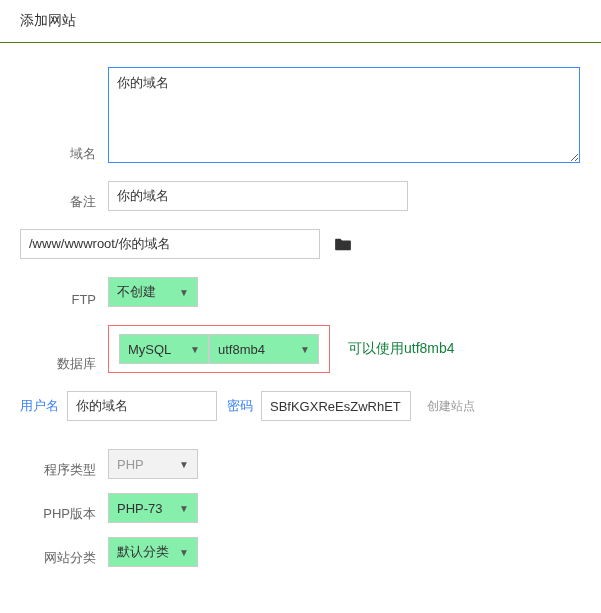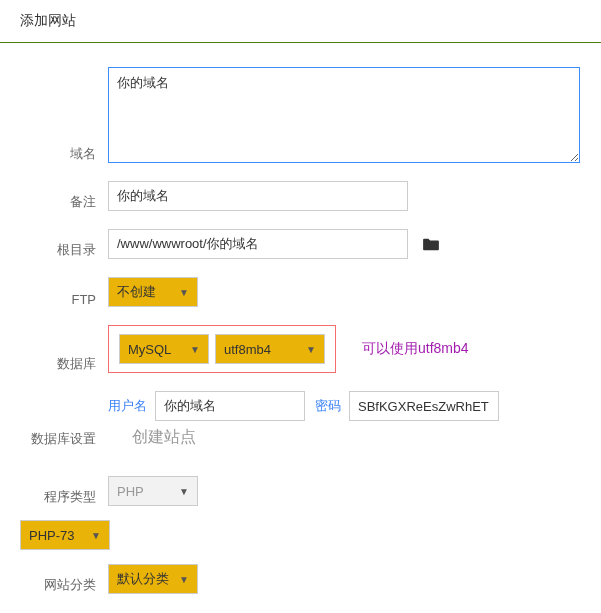--- a/index.html
+++ b/index.html
@@ -57,21 +57,21 @@
       padding: 5px 8px;
       font-size: 13px;
       color: #333;
       outline: none;
       height: 30px;
     }
     .w300 { width: 300px; }
     .w150 { width: 150px; }
     .select {
       border: 1px solid #ccc;
-      background: #eab308;
+      background: #86efac;
       height: 30px;
       padding: 0 8px;
       font-size: 13px;
       color: #333;
       display: inline-flex;
       align-items: center;
       justify-content: space-between;
       cursor: pointer;
       position: relative;
     }
@@ -92,43 +92,43 @@
       width: 18px;
       height: 14px;
       margin-left: 8px;
       cursor: pointer;
     }
     .folder-icon svg { display: block; }
     .db-highlight {
       border: 1px solid #f56c6c;
       padding: 8px 10px;
       display: inline-flex;
-      gap: 6px;
+      gap: 0;
       align-items: center;
     }
     .annotation {
-      color: #a21caf;
+      color: #15803d;
       font-size: 14px;
-      margin-left: 20px;
+      margin-left: 12px;
       white-space: nowrap;
     }
     .inline-label {
       color: #3b82f6;
       margin-right: 2px;
     }
     .hint {
       color: #999;
       font-size: 12px;
       margin-top: 6px;
       width: 100%;
     }
     .link-text {
       color: #999;
-      font-size: 16px;
-      margin-left: 24px;
+      font-size: 12px;
+      margin-left: 10px;
       cursor: pointer;
       white-space: nowrap;
     }
   </style>
 </head>
 <body>
 
 <div class="dialog-header">
   <span>添加网站</span>
 </div>
@@ -143,21 +143,20 @@
   </div>
 
   <div class="form-row">
     <div class="form-label">备注</div>
     <div class="form-content">
       <input class="text-input w300" type="text" value="你的域名" style="">
     </div>
   </div>
 
   <div class="form-row">
-    <div class="form-label">根目录</div>
     <div class="form-content">
       <input class="text-input w300" type="text" value="/www/wwwroot/你的域名" style="">
       <span class="folder-icon">
         <svg viewBox="0 0 20 16" width="18" height="14">
             <path fill="#333" d="M2 2h5l2 2h9a1 1 0 0 1 1 1v9a1 1 0 0 1-1 1H2a1 1 0 0 1-1-1V3a1 1 0 0 1 1-1z"></path>
           </svg>
       </span>
     </div>
   </div>
 
@@ -182,21 +181,20 @@
         <div class="select sw90">
           <span>utf8mb4</span>
           <span class="caret">▼</span>
         </div>
       </div>
       <span class="annotation">可以使用utf8mb4</span>
     </div>
   </div>
 
   <div class="form-row">
-    <div class="form-label">数据库设置</div>
     <div class="form-content">
       <span class="inline-label">用户名</span>
       <input class="text-input w150" type="text" value="你的域名" style="">
       <span class="inline-label" style="margin-left:4px;">密码</span>
       <input class="text-input w150" type="text" value="SBfKGXReEsZwRhET" style="">
       <span class="link-text">创建站点</span>
     </div>
   </div>
 
   <div style="height:10px;"></div>
@@ -205,20 +203,21 @@
     <div class="form-label">程序类型</div>
     <div class="form-content">
       <div class="select sw80 disabled">
         <span>PHP</span>
         <span class="caret">▼</span>
       </div>
     </div>
   </div>
 
   <div class="form-row tight">
+    <div class="form-label">PHP版本</div>
     <div class="form-content">
       <div class="select sw80">
         <span>PHP-73</span>
         <span class="caret">▼</span>
       </div>
     </div>
   </div>
 
   <div class="form-row tight">
     <div class="form-label">网站分类</div>

